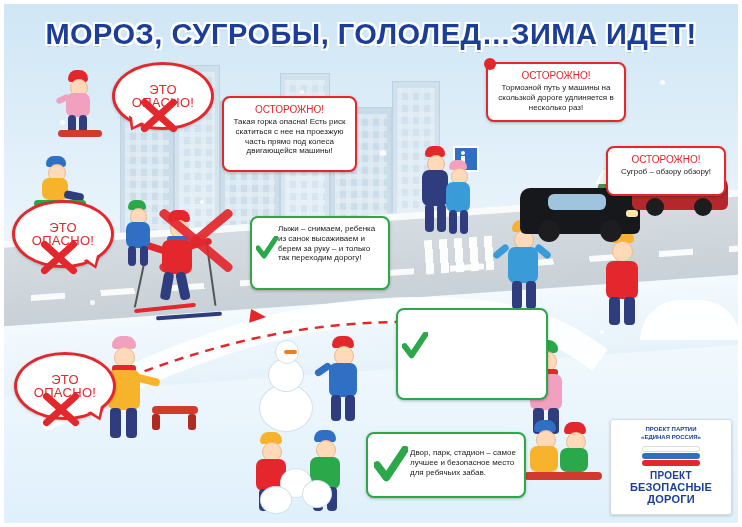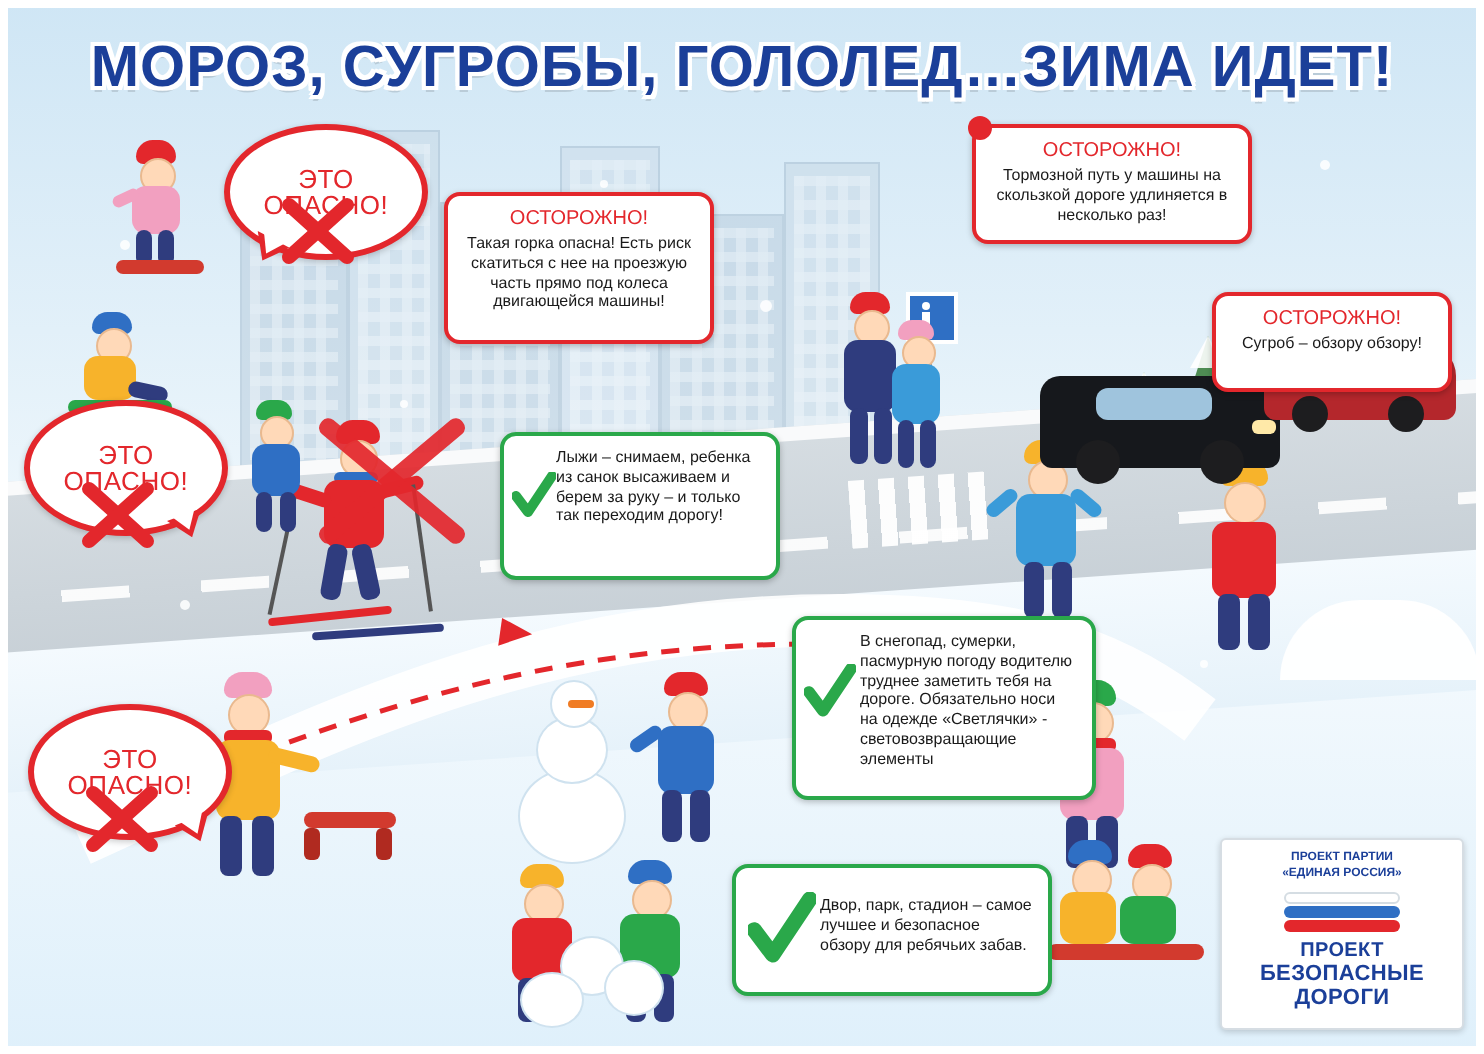--- a/index.html
+++ b/index.html
@@ -415,28 +415,27 @@
     <svg style="position:absolute;left:4px;top:18px;" width="22" height="24" viewBox="0 0 22 24">
       <path d="M2,12 L8,20 L20,2" fill="none" stroke="#2aa84a" stroke-width="5" stroke-linecap="round" stroke-linejoin="round"></path>
     </svg>
     <div class="txt">Лыжи – снимаем, ребенка из санок высаживаем и берем за руку – и только так переходим дорогу!</div>
   </div>
 
   <div class="bubble tip" style="left:396px;top:308px;width:152px;height:92px;padding-left:32px;">
     <svg style="position:absolute;left:4px;top:22px;" width="26" height="28" viewBox="0 0 22 24">
       <path d="M2,12 L8,20 L20,2" fill="none" stroke="#2aa84a" stroke-width="5" stroke-linecap="round" stroke-linejoin="round"></path>
     </svg>
-    <div class="txt">В снегопад, сумерки, пасмурную погоду водителю труднее заметить тебя на дороге. Обязательно носи на одежде «Светлячки» - световозвращающие элементы</div>
   </div>
 
   <div class="bubble tip" style="left:366px;top:432px;width:160px;height:66px;padding-left:42px;">
     <svg style="position:absolute;left:6px;top:12px;" width="34" height="38" viewBox="0 0 22 24">
       <path d="M2,12 L8,20 L20,2" fill="none" stroke="#2aa84a" stroke-width="5" stroke-linecap="round" stroke-linejoin="round"></path>
     </svg>
-    <div class="txt" style="padding-top:8px;">Двор, парк, стадион – самое лучшее и безопасное обзору для ребячьих забав.</div>
+    <div class="txt" style="padding-top:8px;">Двор, парк, стадион – самое лучшее и безопасное место для ребячьих забав.</div>
   </div>
 
   <div class="logo">
     <div class="small">ПРОЕКТ ПАРТИИ</div>
     <div class="small">«ЕДИНАЯ РОССИЯ»</div>
     <div class="flag">
       <i style="top:0;background:#ffffff;border:1px solid #d5dde3;box-sizing:border-box;"></i>
       <i style="top:7px;background:#2f6fc4;"></i>
       <i style="top:14px;background:#e3272c;"></i>
     </div>

